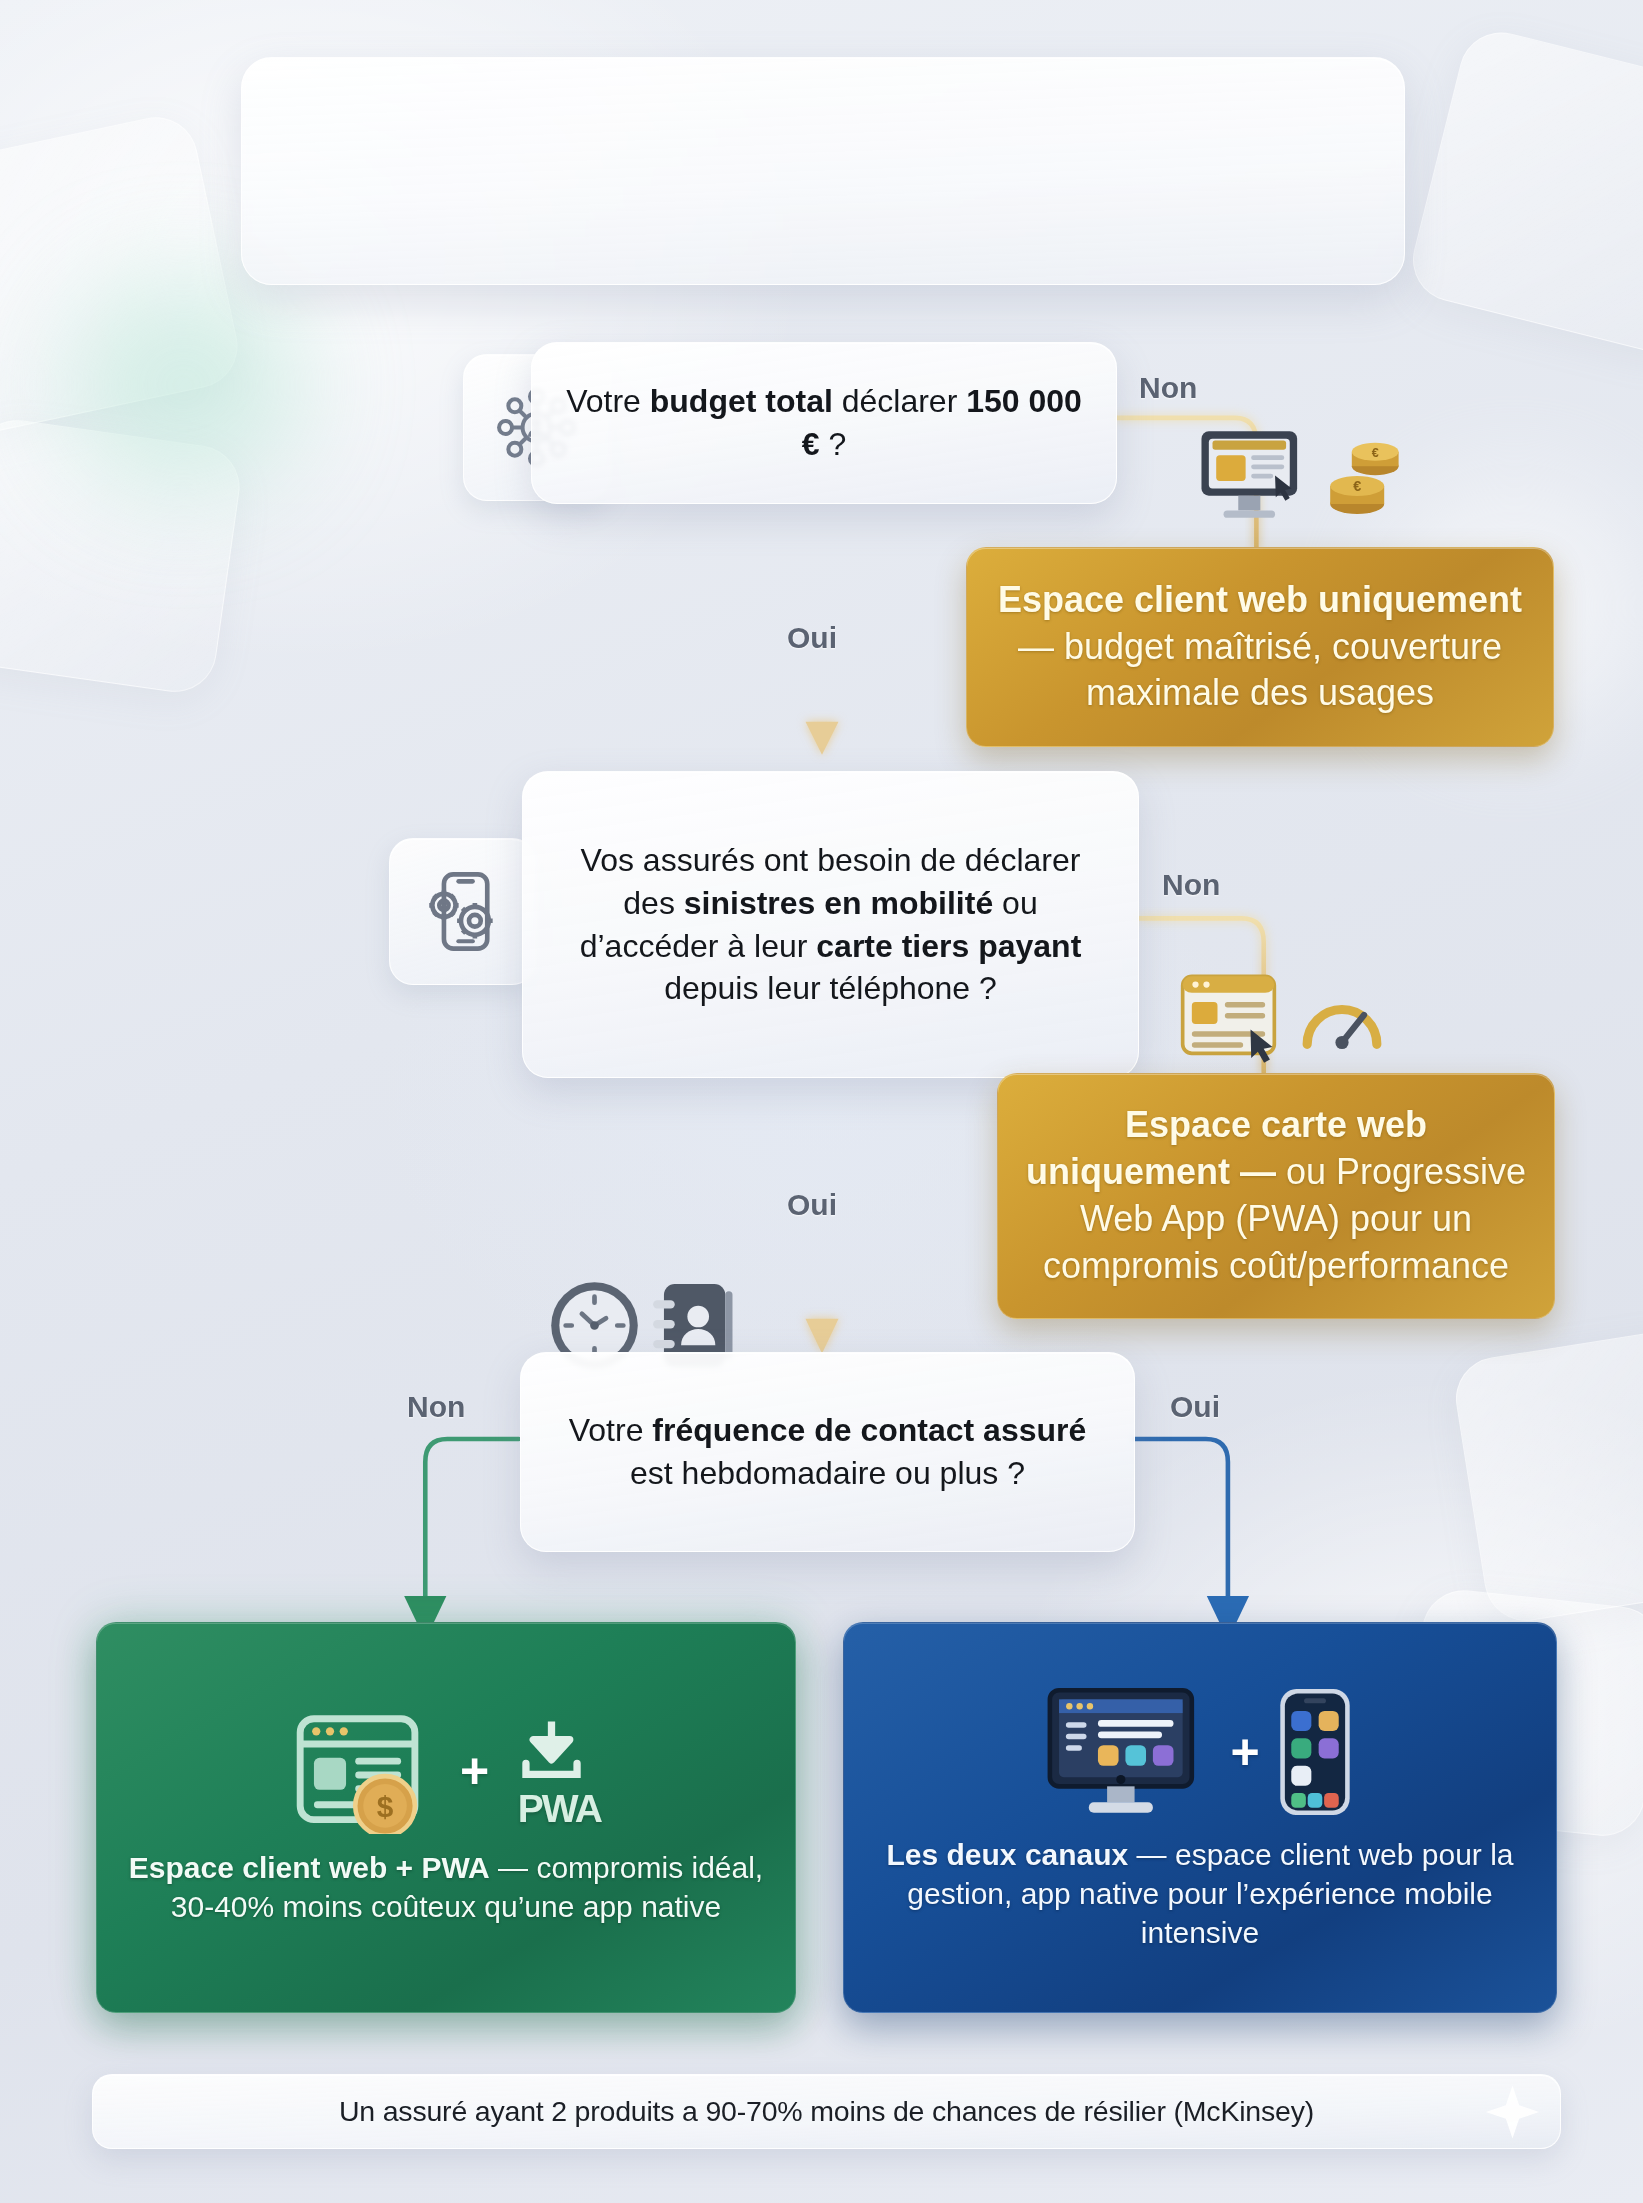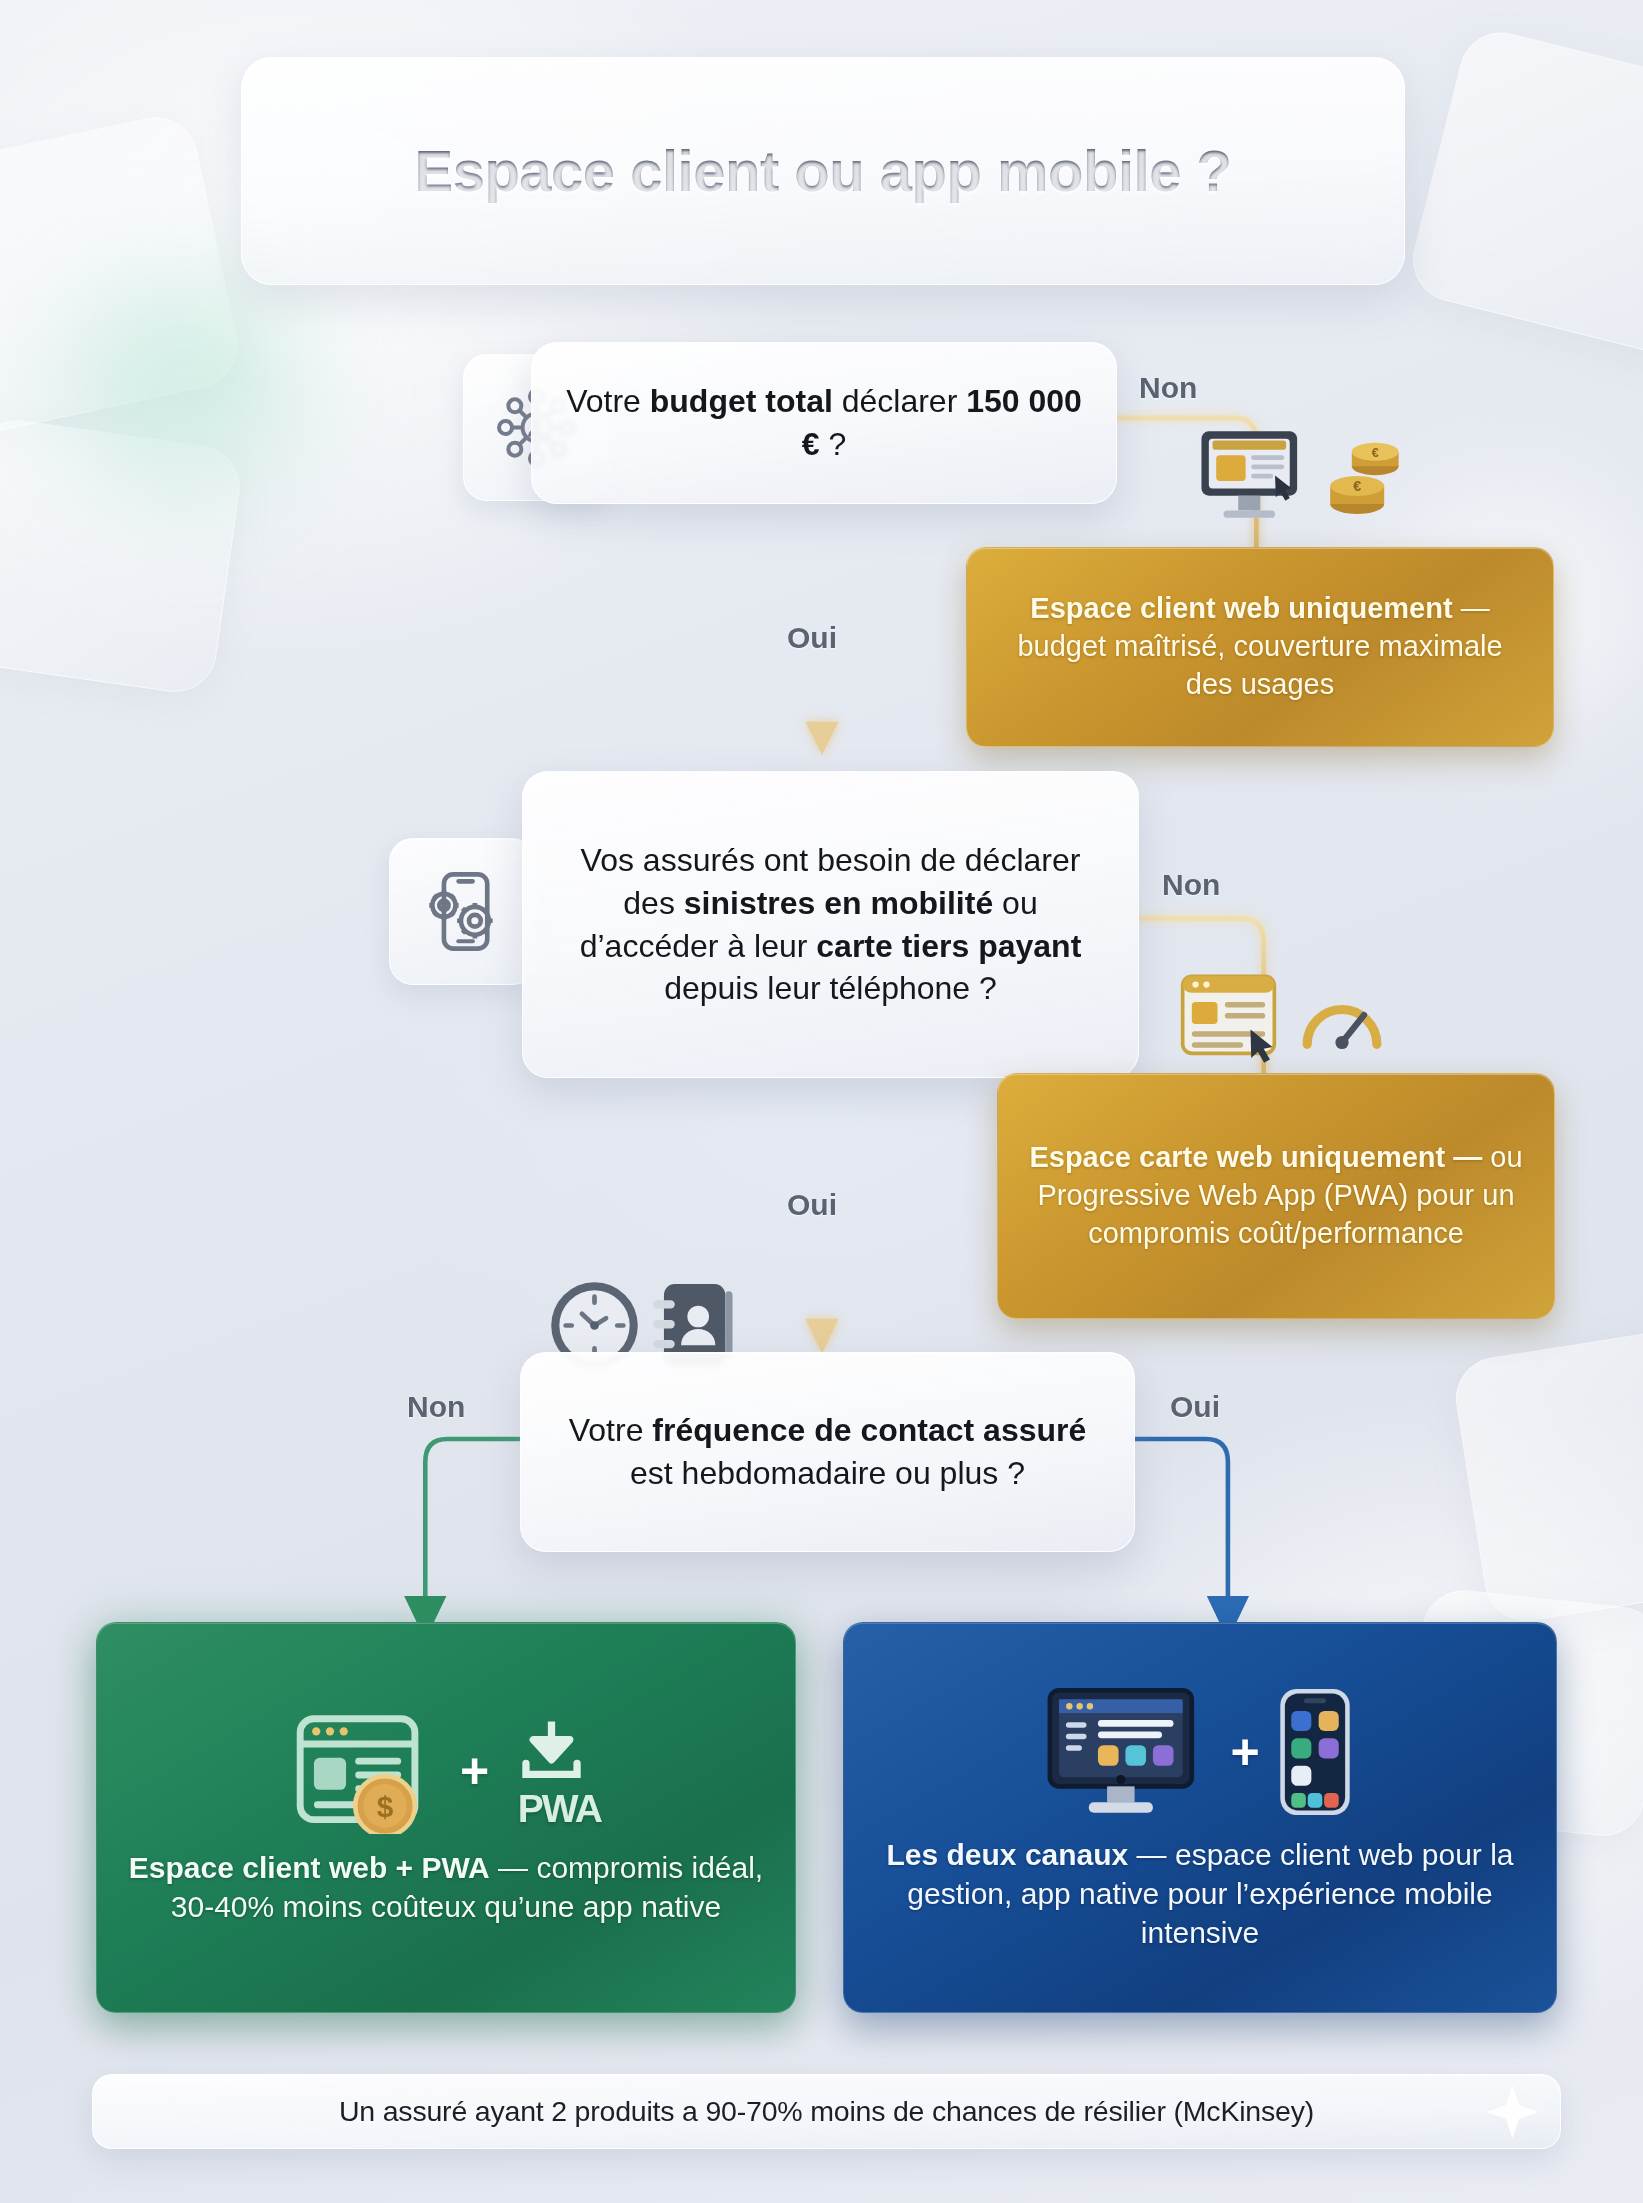--- a/index.html
+++ b/index.html
@@ -118,21 +118,21 @@
     padding: 18.4px 24px;
   }
   .outcome-text { line-height: 1.3; }
   .outcome-text b { font-weight: bold; }
 
   .gold {
     background: linear-gradient(145deg, #dcae3c 0%, #c9952e 38%, #bd8a2b 62%, #d0a33a 100%);
     box-shadow: 0 13px 31px rgba(120,90,20,0.30), inset 0 0.9px 0 rgba(255,255,255,0.34);
     border: 0.9px solid rgba(255,255,255,0.22);
   }
-  .gold .outcome-text { color: #fffbe6; font-size: 29px; text-shadow: 0 0.9px 2.8px rgba(110,78,12,0.45); }
+  .gold .outcome-text { color: #fffbe6; font-size: 36px; text-shadow: 0 0.9px 2.8px rgba(110,78,12,0.45); }
 
   .green {
     background: linear-gradient(150deg, #2f8e62 0%, #1e7f57 40%, #1a6f4c 72%, #23845c 100%);
     box-shadow: 0 14.7px 37px rgba(20,90,62,0.34), 0 0 48px rgba(60,170,120,0.22), inset 0 0.9px 0 rgba(255,255,255,0.22);
     border: 0.9px solid rgba(255,255,255,0.16);
   }
   .green .outcome-text { color: #f2fbf6; font-size: 30px; text-shadow: 0 0.9px 2.8px rgba(8,50,34,0.5); }
 
   .blue {
     background: linear-gradient(150deg, #2560a8 0%, #174f98 38%, #123f80 72%, #1b5299 100%);
@@ -186,21 +186,20 @@
 <div class="bg"></div>
 <div class="bg-shape" style="left:-83px;top:138px;width:303px;height:275px;transform:rotate(-12deg);"></div>
 <div class="bg-shape" style="left:-37px;top:432px;width:266px;height:248px;transform:rotate(8deg);"></div>
 <div class="bg-shape" style="left:1433px;top:55px;width:294px;height:275px;transform:rotate(14deg);"></div>
 <div class="bg-shape" style="left:1469px;top:1341px;width:275px;height:266px;transform:rotate(-9deg);"></div>
 <div class="bg-shape" style="left:1414px;top:1598px;width:239px;height:230px;transform:rotate(6deg);"></div>
 <div class="bg-glow" style="left:64px;top:275px;width:239px;height:220px;background:#b8e6d6;"></div>
 <div class="bg-glow" style="left:1377px;top:478px;width:275px;height:257px;background:#ffffff;opacity:.5;"></div>
 
 <div class="title-card">
-  <div class="title-line">Espace client ou app mobile ?</div>
 </div>
 
 <svg class="wires" width="1644" height="2204" viewBox="0 0 1790 2400">
   <defs>
     <linearGradient id="goldWire" x1="0" y1="0" x2="0" y2="1">
       <stop offset="0%" stop-color="#f0dfae"></stop>
       <stop offset="55%" stop-color="#e0c184"></stop>
       <stop offset="100%" stop-color="#d8b66e"></stop>
     </linearGradient>
     <filter id="softGlow" x="-60%" y="-60%" width="220%" height="220%">

